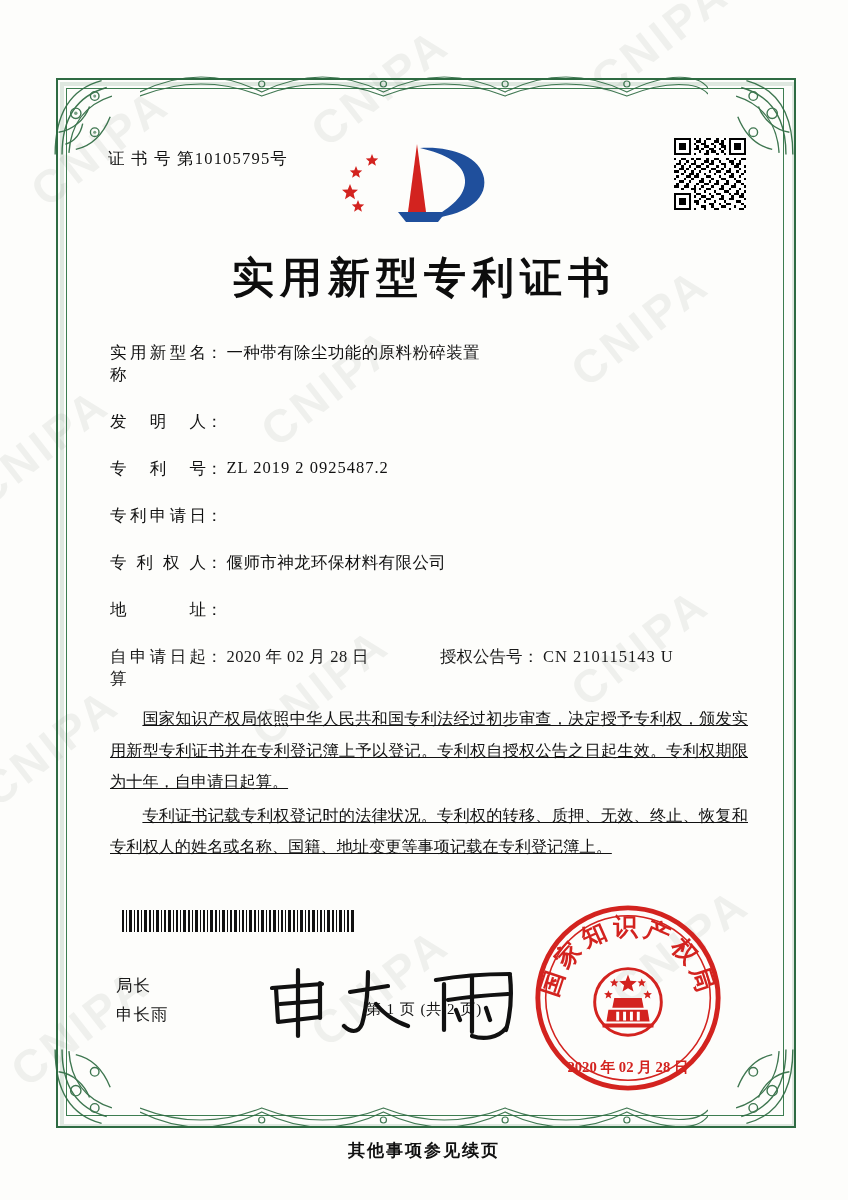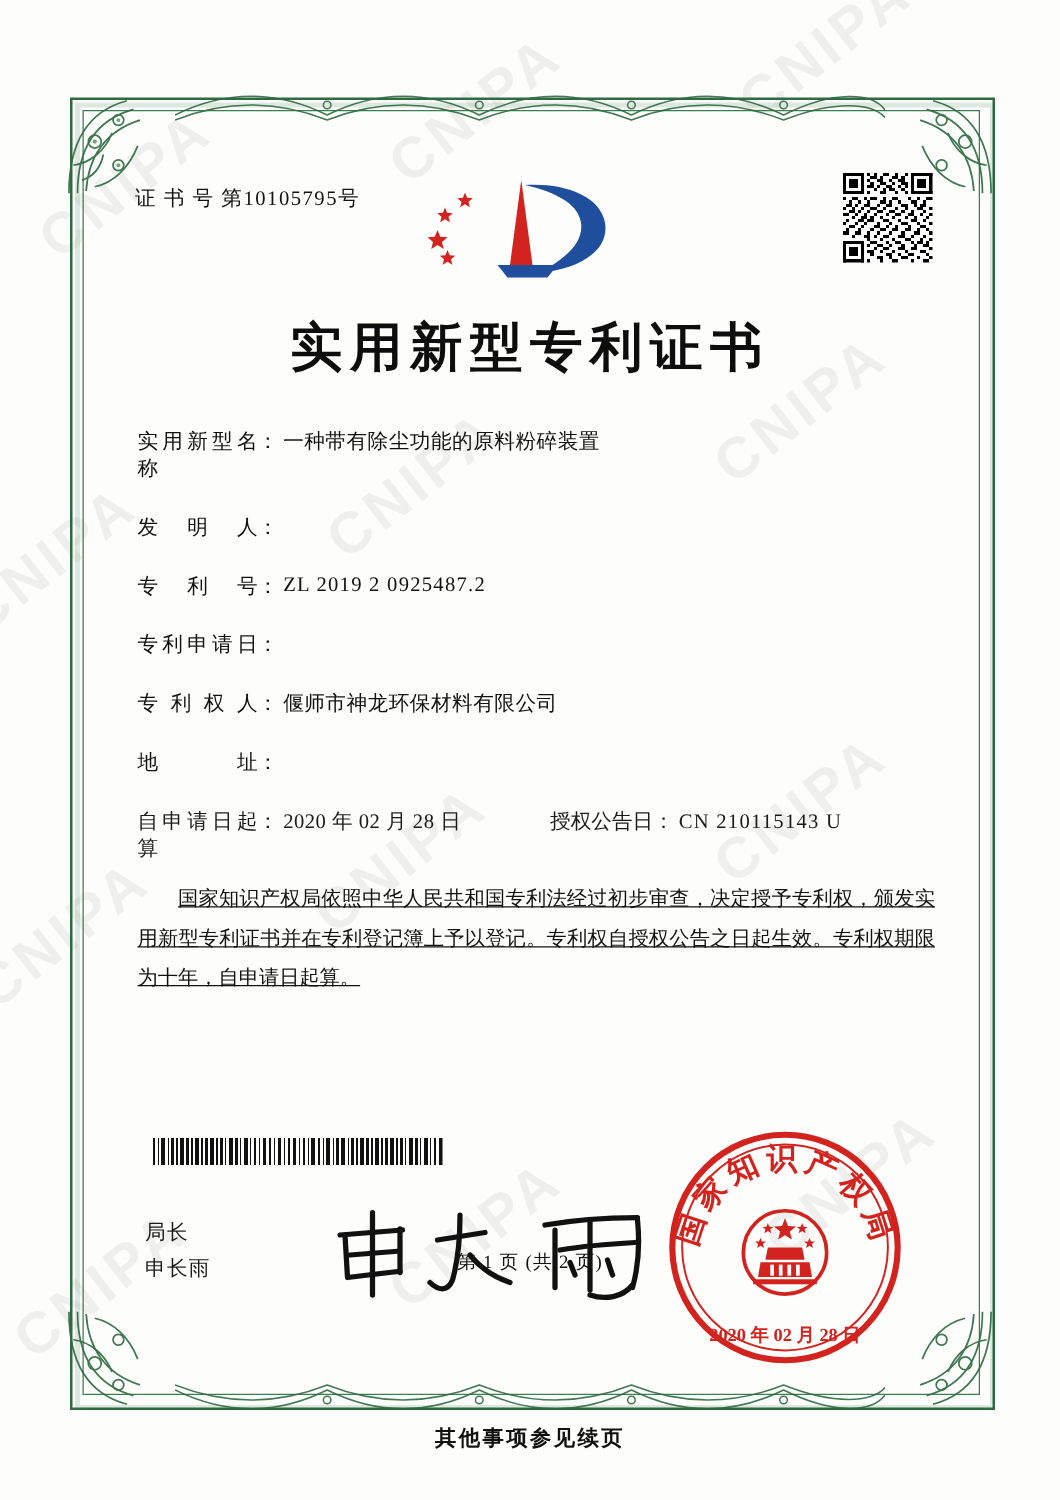--- a/index.html
+++ b/index.html
@@ -615,30 +615,31 @@
         <span class="f-colon">：</span>
       </div>
 
       <div class="row-dual">
         <span class="dual-left">
           <span class="f-label">自申请日起算</span>
           <span class="f-colon">：</span>
           <span class="f-value">2020 年 02 月 28 日</span>
         </span>
         <span class="dual-right">
-          <span>授权公告日</span>
+          <span>授权公告号</span>
           <span class="f-colon">：</span>
           <span class="f-value mono">CN 210115143 U</span>
         </span>
       </div>
 
     </div>
 
     <div class="paras">
       <p>国家知识产权局依照中华人民共和国专利法经过初步审查，决定授予专利权，颁发实用新型专利证书并在专利登记簿上予以登记。专利权自授权公告之日起生效。专利权期限为十年，自申请日起算。</p>
+      <p>专利证书记载专利权登记时的法律状况。专利权的转移、质押、无效、终止、恢复和专利权人的姓名或名称、国籍、地址变更等事项记载在专利登记簿上。</p>
     </div>
 
     <div class="barcode">
       <svg viewBox="0 0 232 22" preserveAspectRatio="none" shape-rendering="crispEdges">
         <g fill="#111">
           <rect x="0" y="0" width="2" height="22"></rect>
             <rect x="4" y="0" width="1" height="22"></rect>
           <rect x="7" y="0" width="3" height="22"></rect>
             <rect x="12" y="0" width="1" height="22"></rect>
           <rect x="15" y="0" width="2" height="22"></rect>

